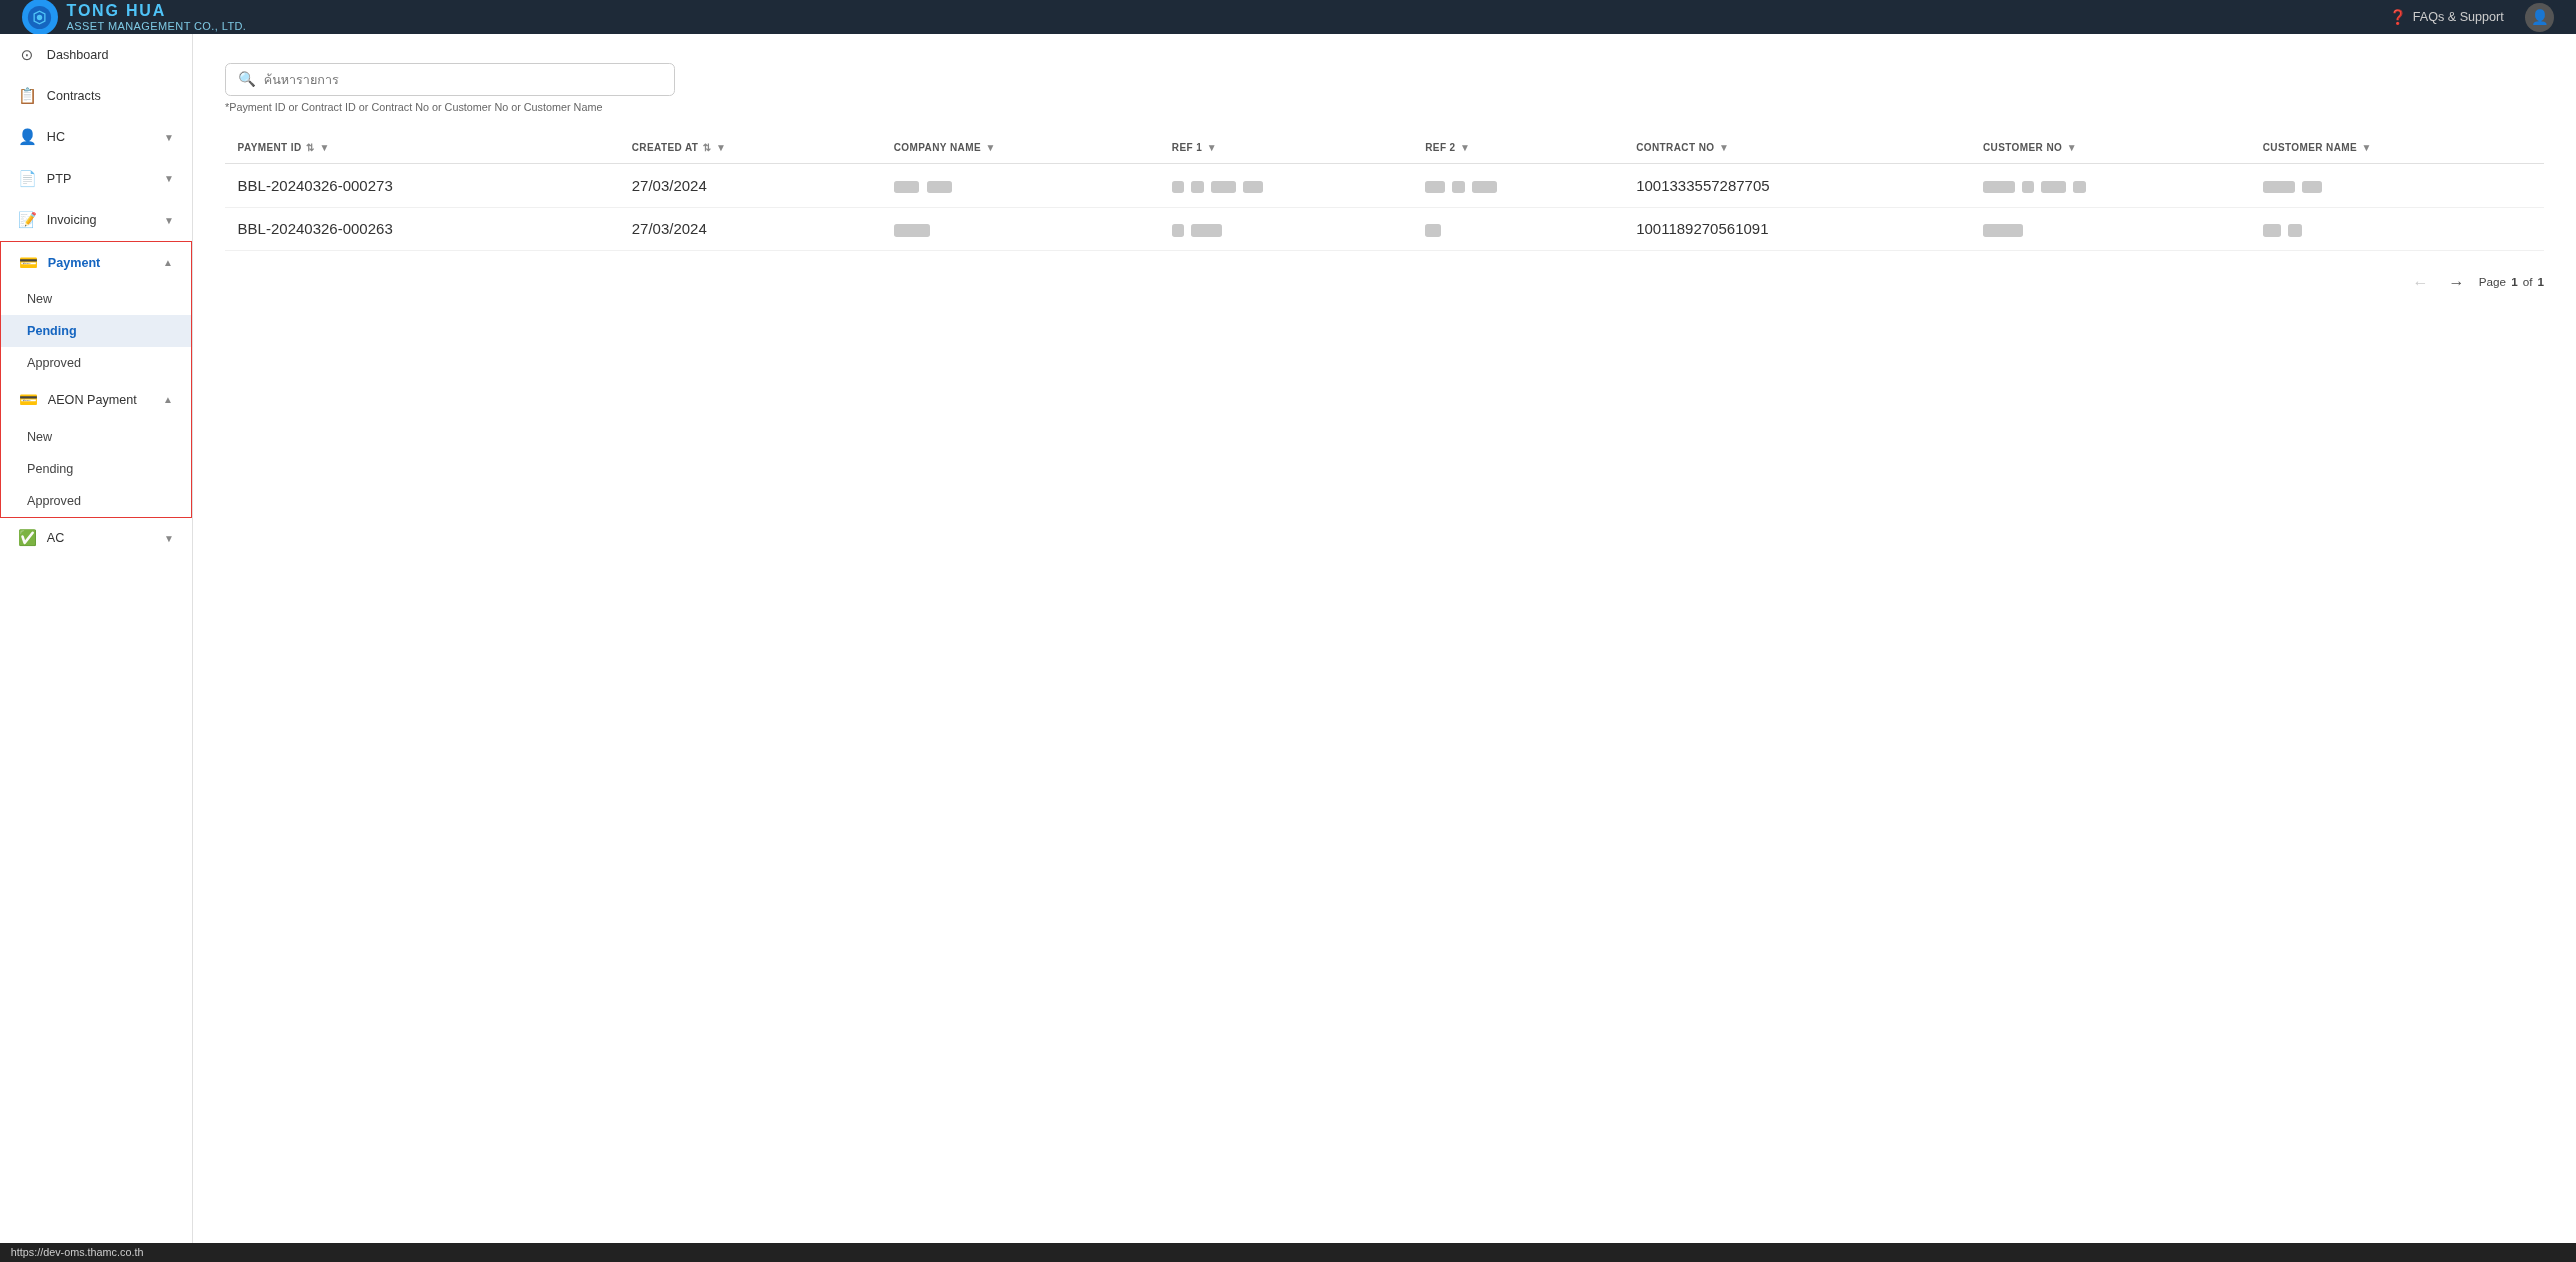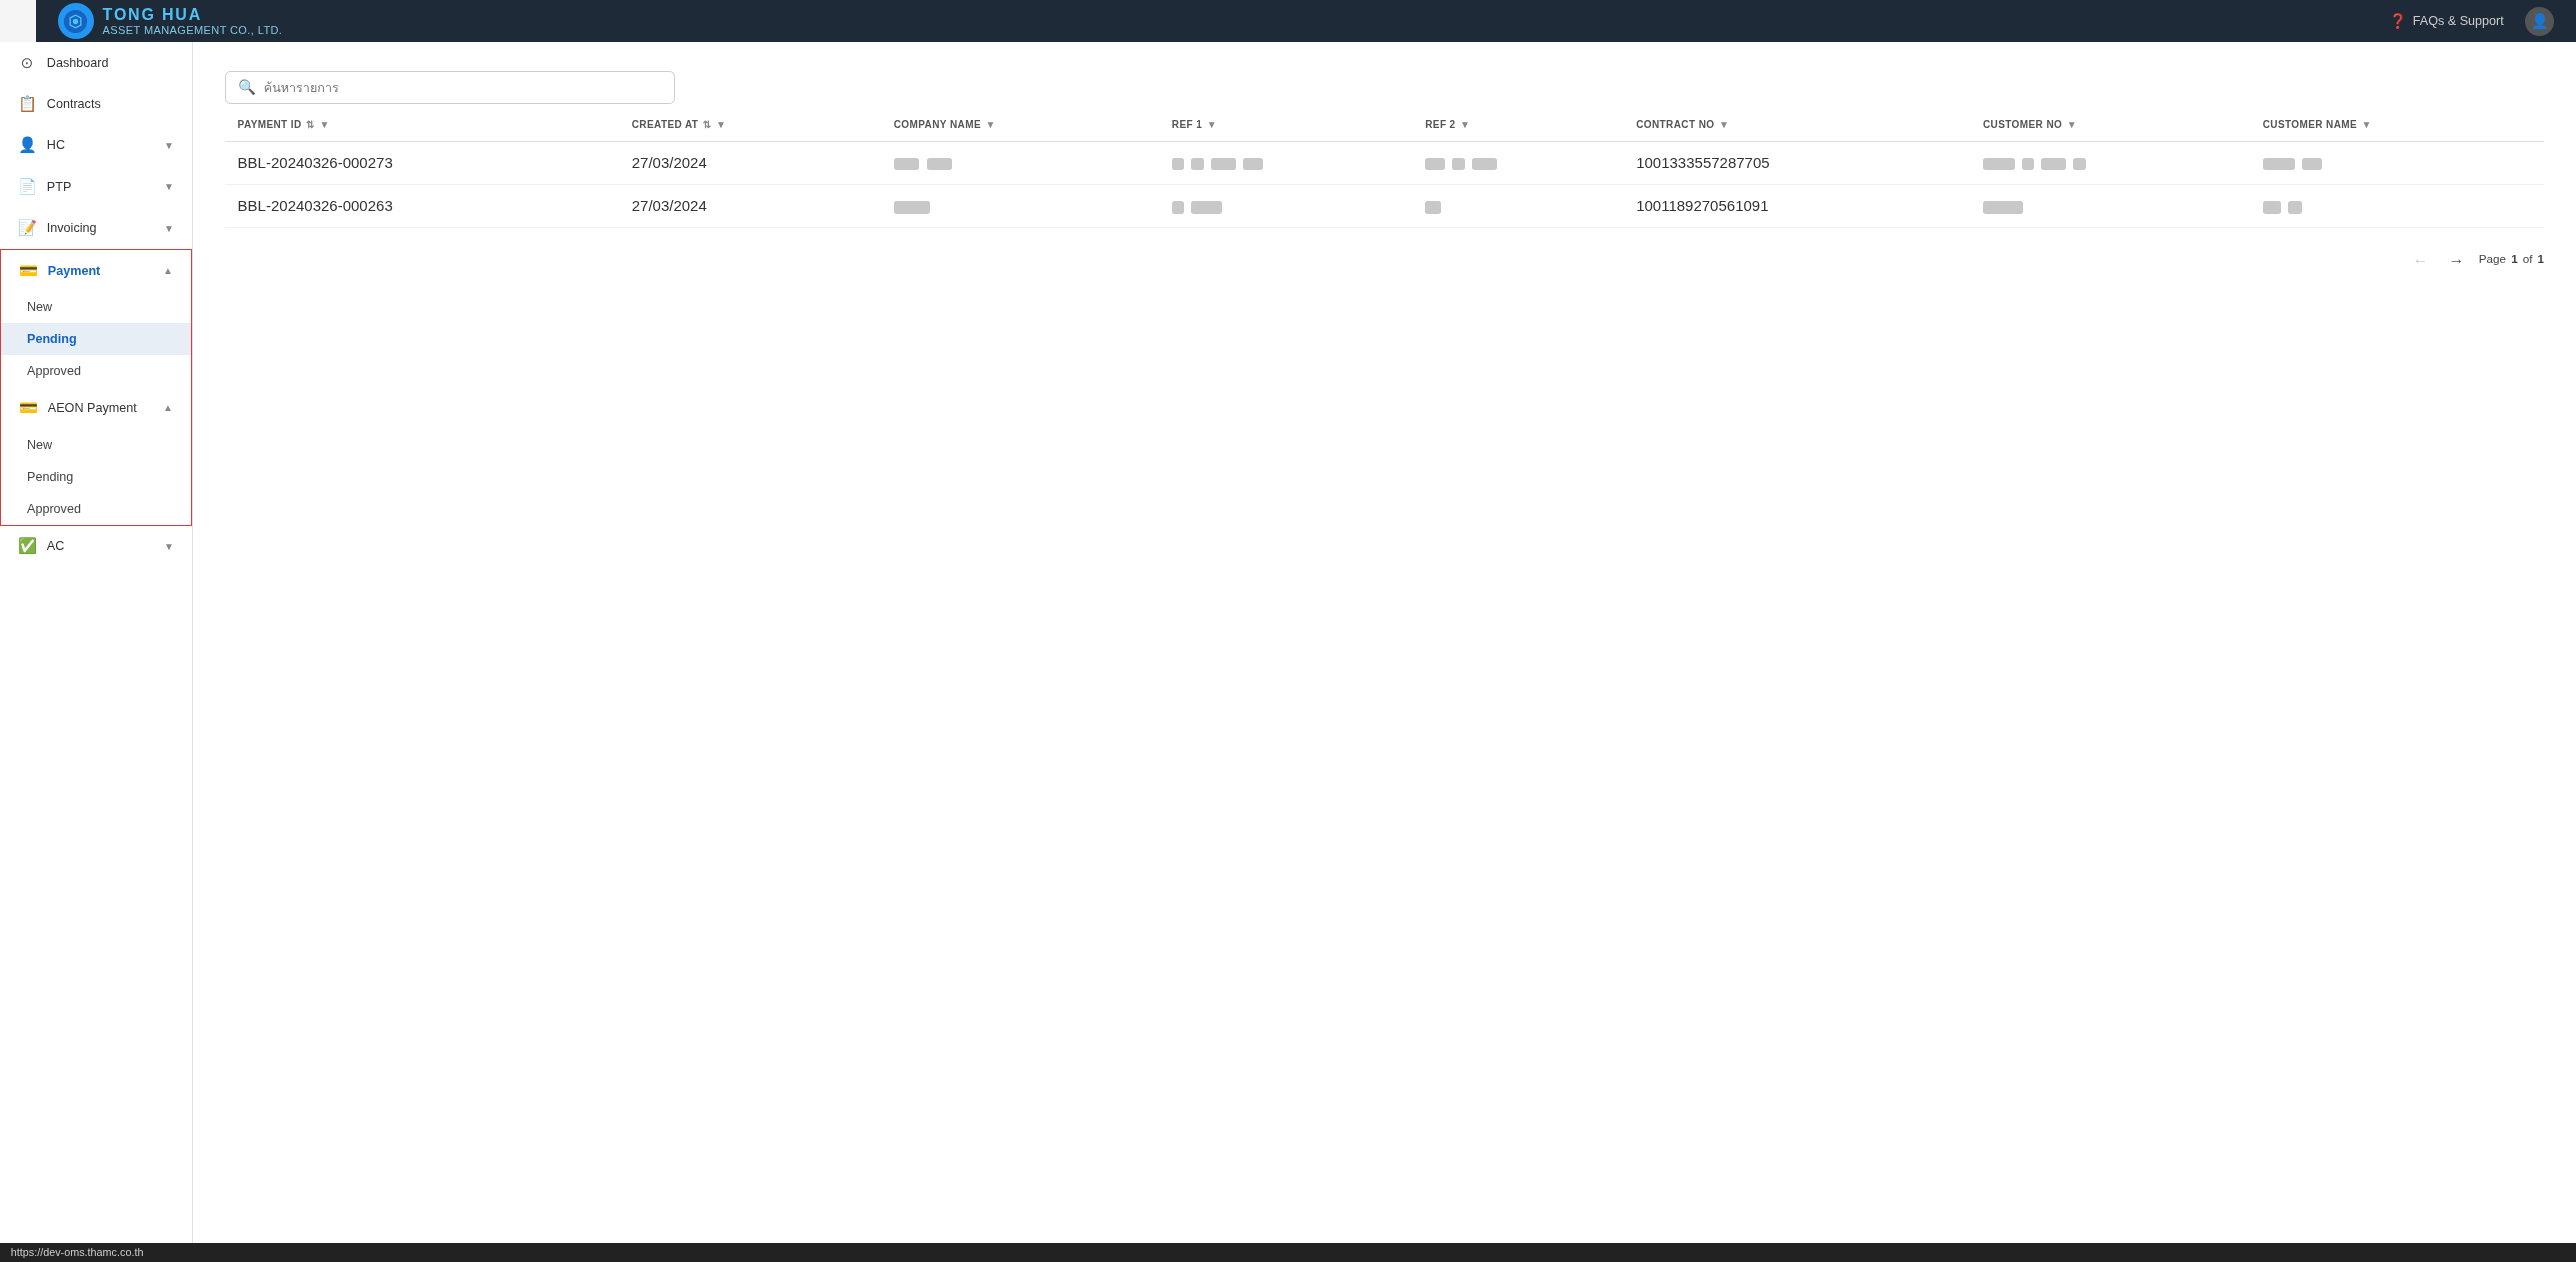--- a/index.html
+++ b/index.html
@@ -6,23 +6,22 @@
     body { font-family: 'Segoe UI', Arial, sans-serif; background: #f5f5f5; display: flex; flex-direction: column; height: 100vh; overflow: hidden; }
 
     
     .topnav {
       background: #1e2a38;
       color: white;
       display: flex;
       align-items: center;
       justify-content: space-between;
       padding: 0 21.6px;
-      height: 42px;
+      height: 34px;
       flex-shrink: 0;
-      margin-left: 36px;
     }
     .topnav-logo {
       display: flex;
       align-items: center;
       gap: 9px;
     }
     .logo-icon {
       width: 36px;
       height: 36px;
       background: #2196F3;
@@ -318,20 +317,21 @@
   </aside>
 
   <main class="main">
 
 
     <div class="search-container">
       <div class="search-box">
         <span class="search-icon-wrap">🔍</span>
         <input type="text" placeholder="ค้นหารายการ" style="">
       </div>
+      <div class="search-hint">*Payment ID or Contract ID or Contract No or Customer No or Customer Name</div>
     </div>
 
     <table>
       <thead>
         <tr>
           <th>
             <div class="th-inner">
               <span>PAYMENT ID</span>
               <span class="sort-icon">⇅</span>
               <span class="filter-icon">▼</span>

